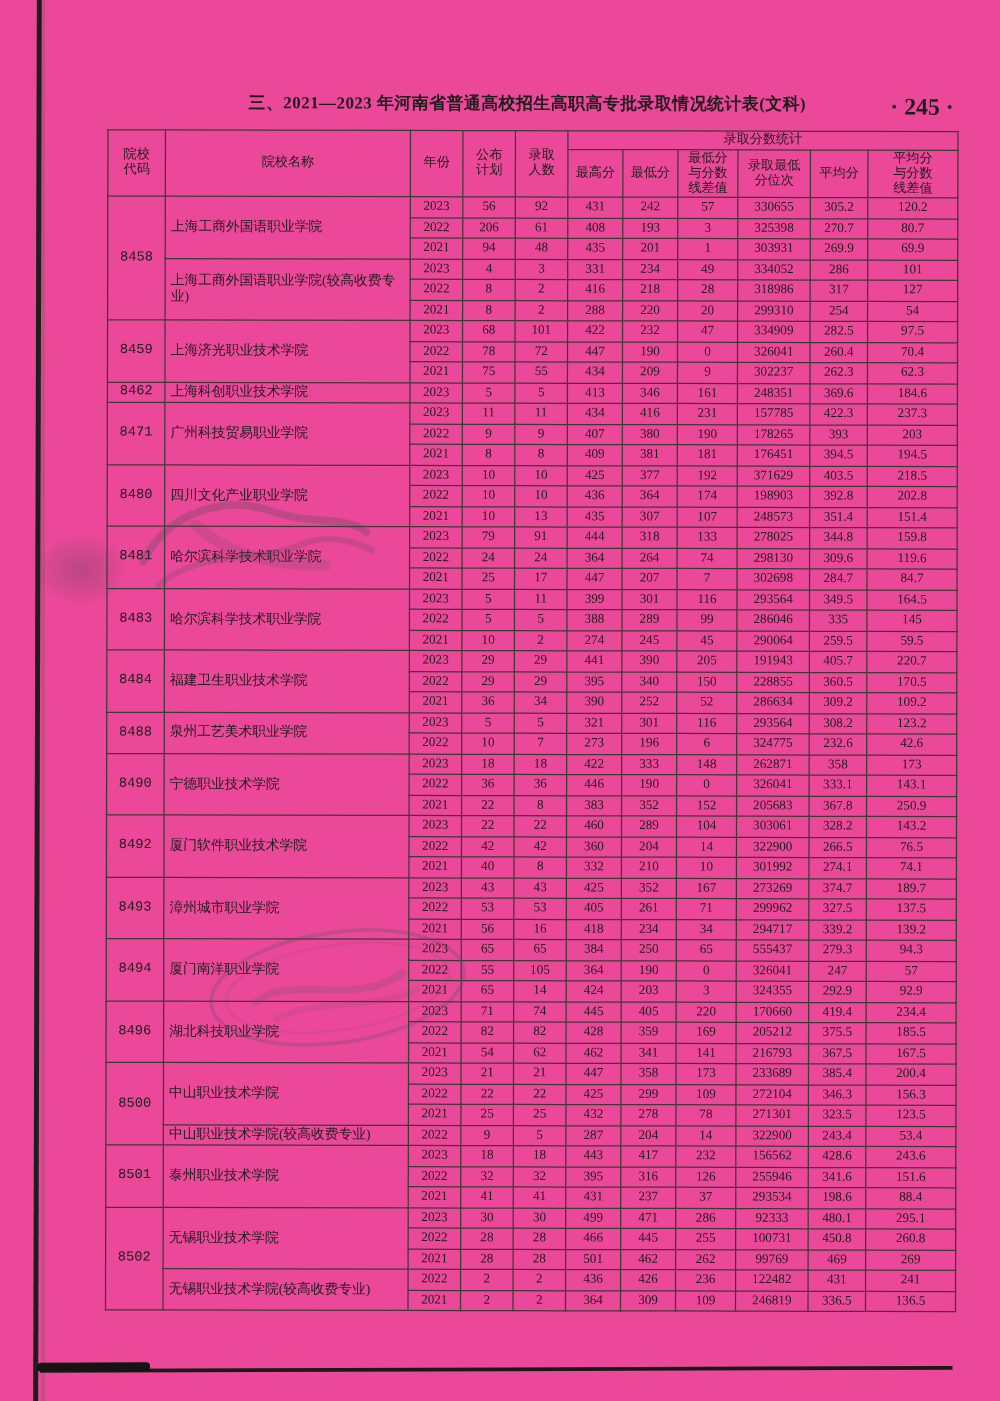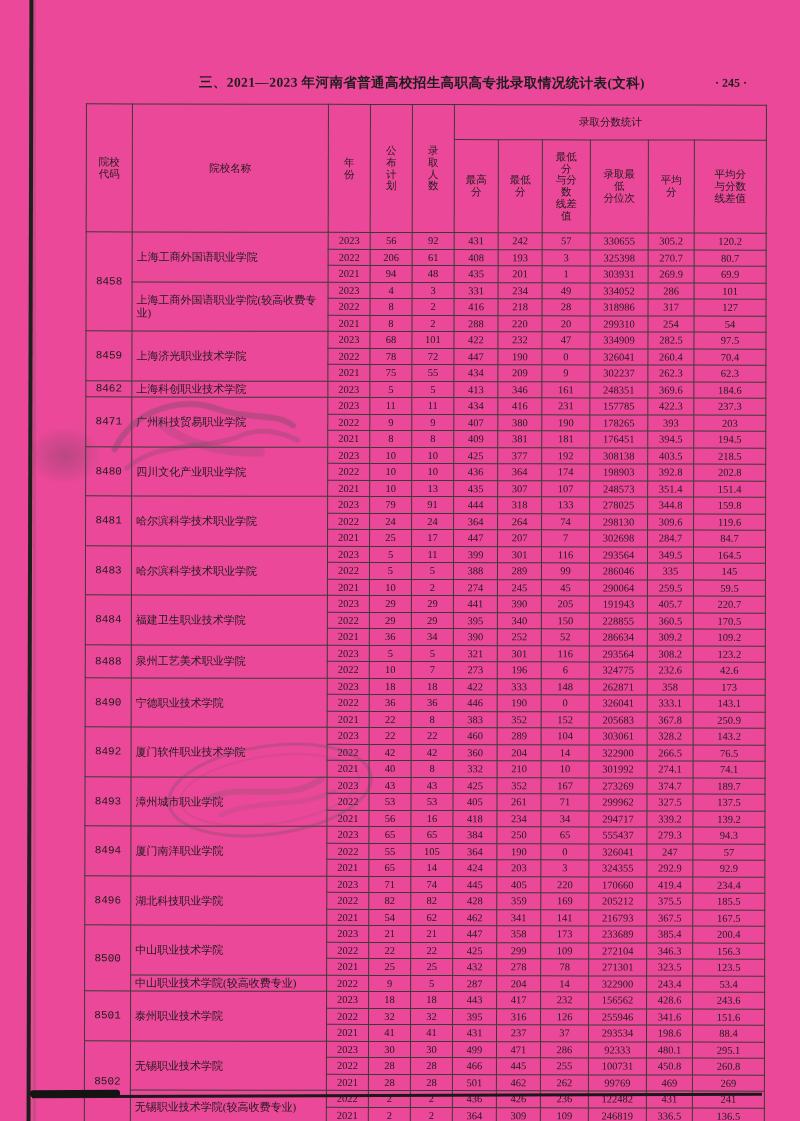--- a/index.html
+++ b/index.html
@@ -12,29 +12,29 @@
   
   .scan-left  { position:absolute; left:28px; top:0; width:4px; height:1121px; background:#1e1e1e; transform:rotate(0.15deg); }
   .scan-left-shadow { position:absolute; left:33px; top:0; width:3px; height:1121px; background:rgba(90,85,80,0.25); }
   .scan-bottom { position:absolute; left:32px; top:1094px; width:730px; height:3px; background:#191919; transform:rotate(-0.2deg); }
   .scan-bottom-blob { position:absolute; left:30px; top:1090px; width:90px; height:7px; background:#141414; border-radius:3px; transform:rotate(-0.4deg); }
 
   .content { position:absolute; left:0; top:0; width:800px; transform:rotate(0.12deg); }
 
   .doc-header { position:relative; margin:74px 38px 10px 80px; height:20px; color:#1d1d1d; }
   .doc-title  { text-align:center; font-size:13.5px; font-weight:bold; letter-spacing:0.4px; }
-  .page-number{ position:absolute; right:16px; top:1px; font-size:12px; font-weight:bold; }
+  .page-number{ position:absolute; right:0; top:1px; font-size:19px; font-weight:bold; }
 
   table { border-collapse:collapse; table-layout:fixed; margin-left:85px; width:680px; border:1.5px solid #222; }
   th, td {
     border:1px solid #3c3a38; color:#1c1c1c;
     font-size:10.5px; line-height:1.12; text-align:center;
     padding:0 1px; overflow:hidden;
   }
-  thead th { font-weight:normal; white-space:pre-line; padding:11px; }
+  thead th { font-weight:normal; white-space:pre-line; padding:1px; }
   thead tr.top-row th { height:15px; }
   thead tr.sub-row th { height:38px; }
   tbody td { height:16.5px; }
   td.code-cell { font-size:11px;font-family:Liberation Mono, monospace; }
   td.name-cell { text-align:left; padding:0 3px 0 4px; font-size:11px; line-height:1.15;margin-left:44px; }
 
   .stamp { position:absolute; pointer-events:none; }
   .stamp1 { left:98px;  top:380px; transform:rotate(-6deg);  filter:blur(0.6px); }
   .stamp2 { left:158px; top:738px; transform:rotate(-8deg);  filter:blur(0.5px); }
   .smudge { position:absolute; left:30px; top:428px; width:70px; height:55px; pointer-events:none;
@@ -250,21 +250,21 @@
           </tr>
           <tr>
             <td rowspan="3" class="code-cell">8480</td>
             <td rowspan="3" class="name-cell">四川文化产业职业学院</td>
             <td>2023</td>
             <td>10</td>
             <td>10</td>
             <td>425</td>
             <td>377</td>
             <td>192</td>
-            <td>308138</td>
+            <td>371629</td>
             <td>403.5</td>
             <td>218.5</td>
           </tr>
           <tr>
             <td>2022</td>
             <td>10</td>
             <td>10</td>
             <td>436</td>
             <td>364</td>
             <td>174</td>

